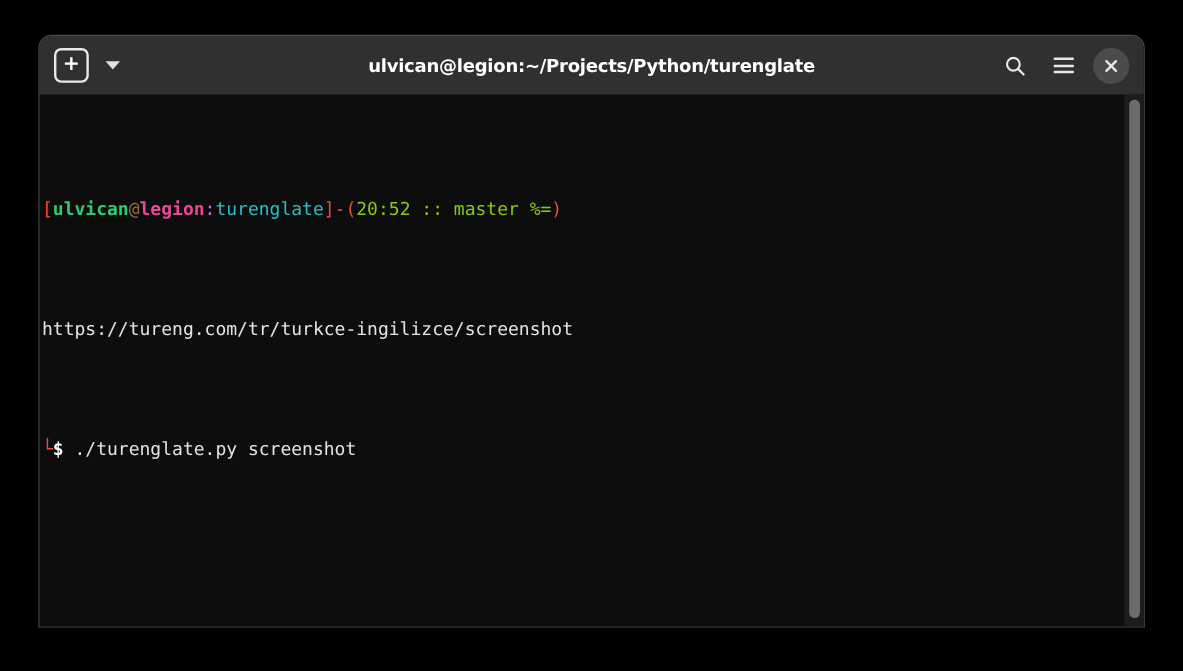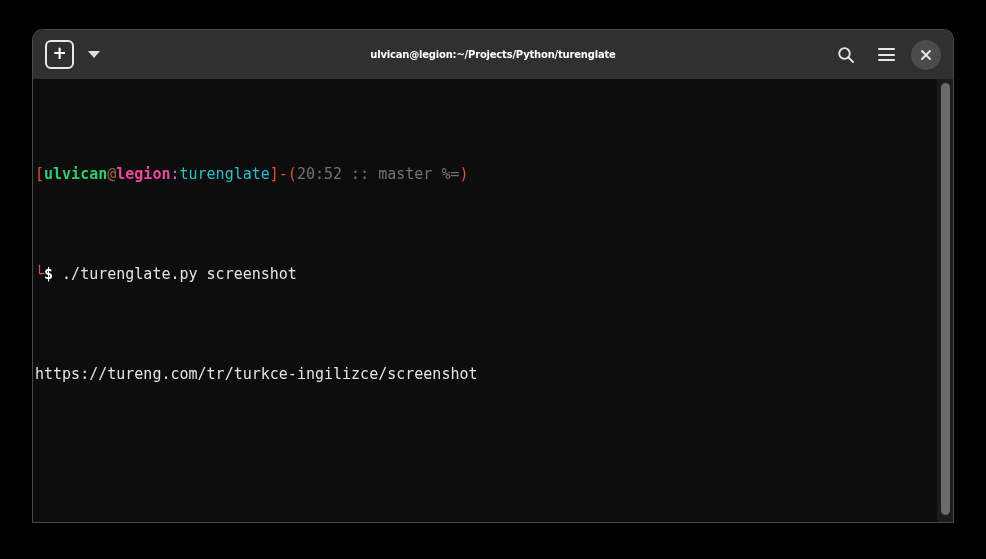--- a/index.html
+++ b/index.html
@@ -80,21 +80,21 @@
     border-left: 6px solid transparent;
     border-right: 6px solid transparent;
     border-top: 7px solid #e0e0e0;
   }
   #window-title {
     position: absolute;
     left: 0; right: 0;
     text-align: center;
     color: #ffffff;
     font-family: "DejaVu Sans", sans-serif;
-    font-size: 10px;
+    font-size: 15px;
     font-weight: bold;
     letter-spacing: -0.2px;
     pointer-events: none;
   }
   .tb-right {
     margin-left: auto;
     display: flex;
     align-items: center;
     gap: 10px;
     z-index: 2;
@@ -144,21 +144,21 @@
   }
   .line { white-space: pre; }
 
   
   .c-red      { color: #e74c3c; }
   .c-green    { color: #2ecc71; font-weight: bold; }
   .c-at       { color: #9a6a3a; }
   .c-blue     { color: #ec4899; font-weight: bold; }
   .c-magenta  { color: #c678dd; }
   .c-cyanb    { color: #2bbfc9; font-weight: normal; }
-  .c-cyan     { color: #737373; }
+  .c-cyan     { color: #84cc16; }
   .c-white    { color: #e4e4e4; }
   .c-whiteb   { color: #ffffff; font-weight: bold; }
 
   .prompt-corner { color: #e74c3c; }
 
   
   #scrollbar-track {
     position: absolute;
     right: 0;
     top: 0;
@@ -218,24 +218,24 @@
   </div>
 
   <div id="terminal-body">
 
     <div id="term-content">
 
       
       <div class="line"><span class="c-red">[</span><span class="c-green">ulvican</span><span class="c-at">@</span><span class="c-blue">legion</span><span class="c-magenta">:</span><span class="c-cyanb">turenglate</span><span class="c-red">]-(</span><span class="c-cyan">20:52 :: master %=</span><span class="c-red">)</span></div>
 
       
+      <div class="line">https://tureng.com/tr/turkce-ingilizce/screenshot</div>
+
+      
       <div class="line"><span class="prompt-corner">└</span><span class="c-whiteb">$</span><span class="c-white"> ./turenglate.py screenshot</span></div>
-
-      
-      <div class="line">https://tureng.com/tr/turkce-ingilizce/screenshot</div>
 
       
       <div class="line">&nbsp;</div>
 
       
       
 
       
       
 

